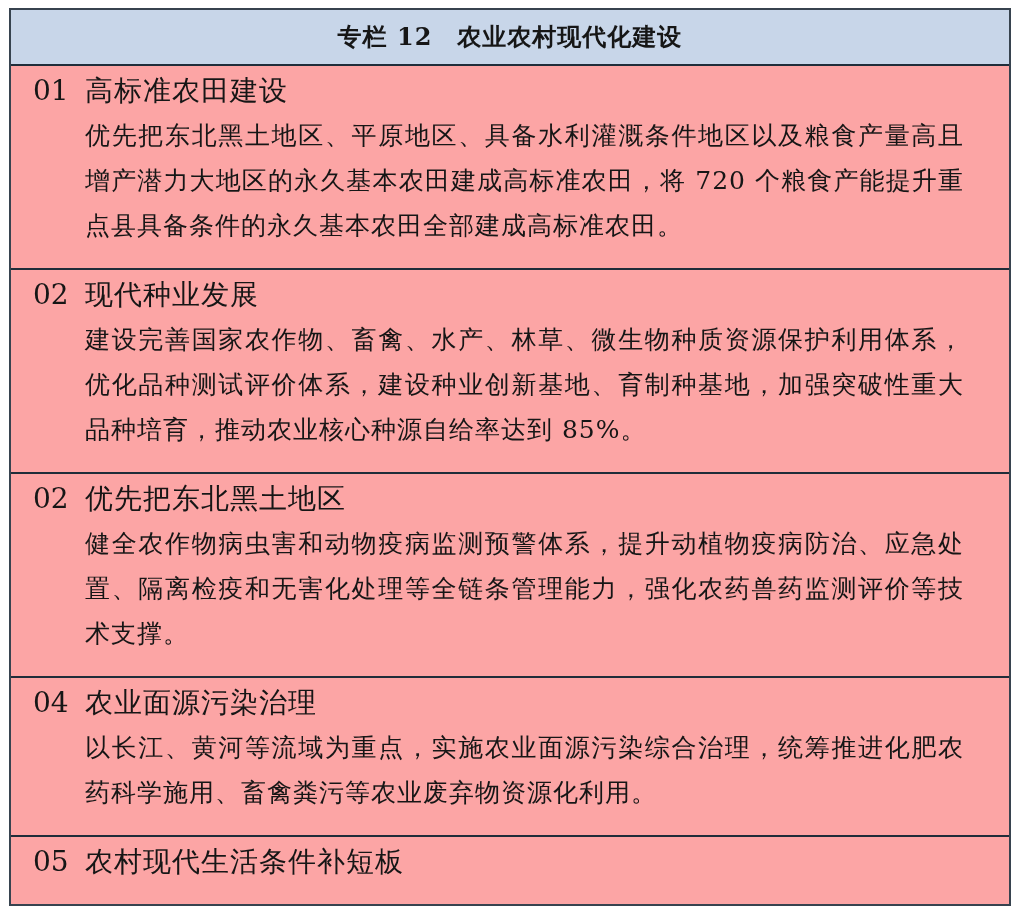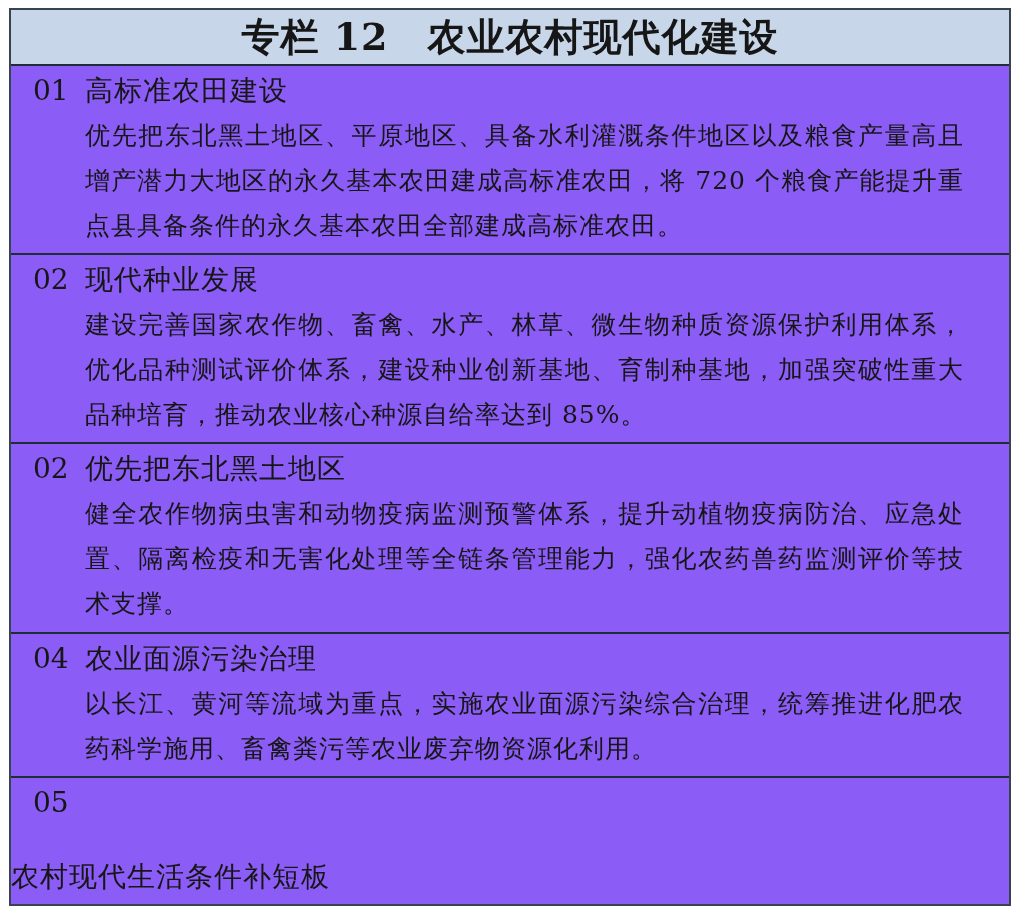--- a/index.html
+++ b/index.html
@@ -26,41 +26,40 @@
   .panel-header {
     background: #c8d6e9;
     border-bottom: 2px solid #1f2d3a;
     height: 54px;
     flex: 0 0 auto;
     display: flex;
     align-items: center;
     justify-content: center;
   }
   .panel-header .title {
-    font-size: 38px;
+    font-size: 24px;
     font-weight: bold;
     color: #161616;
     letter-spacing: 1px;
   }
   .rows {
     flex: 1 1 auto;
     display: flex;
     flex-direction: column;
   }
   .row {
-    background: #8b5cf6;
+    background: #fca5a5;
     border-bottom: 2px solid #1f2d3a;
     display: flex;
     flex-direction: row;
     padding: 2px 0 5px 0;
     flex: 1 1 auto;
   }
   .row:last-child {
     border-bottom: none;
-    flex-direction: column;
   }
   .row-num {
     flex: 0 0 74px;
     padding-left: 22px;
     box-sizing: border-box;
     font-size: 28px;
     line-height: 45px;
     color: #161616;
   }
   .row-content {

